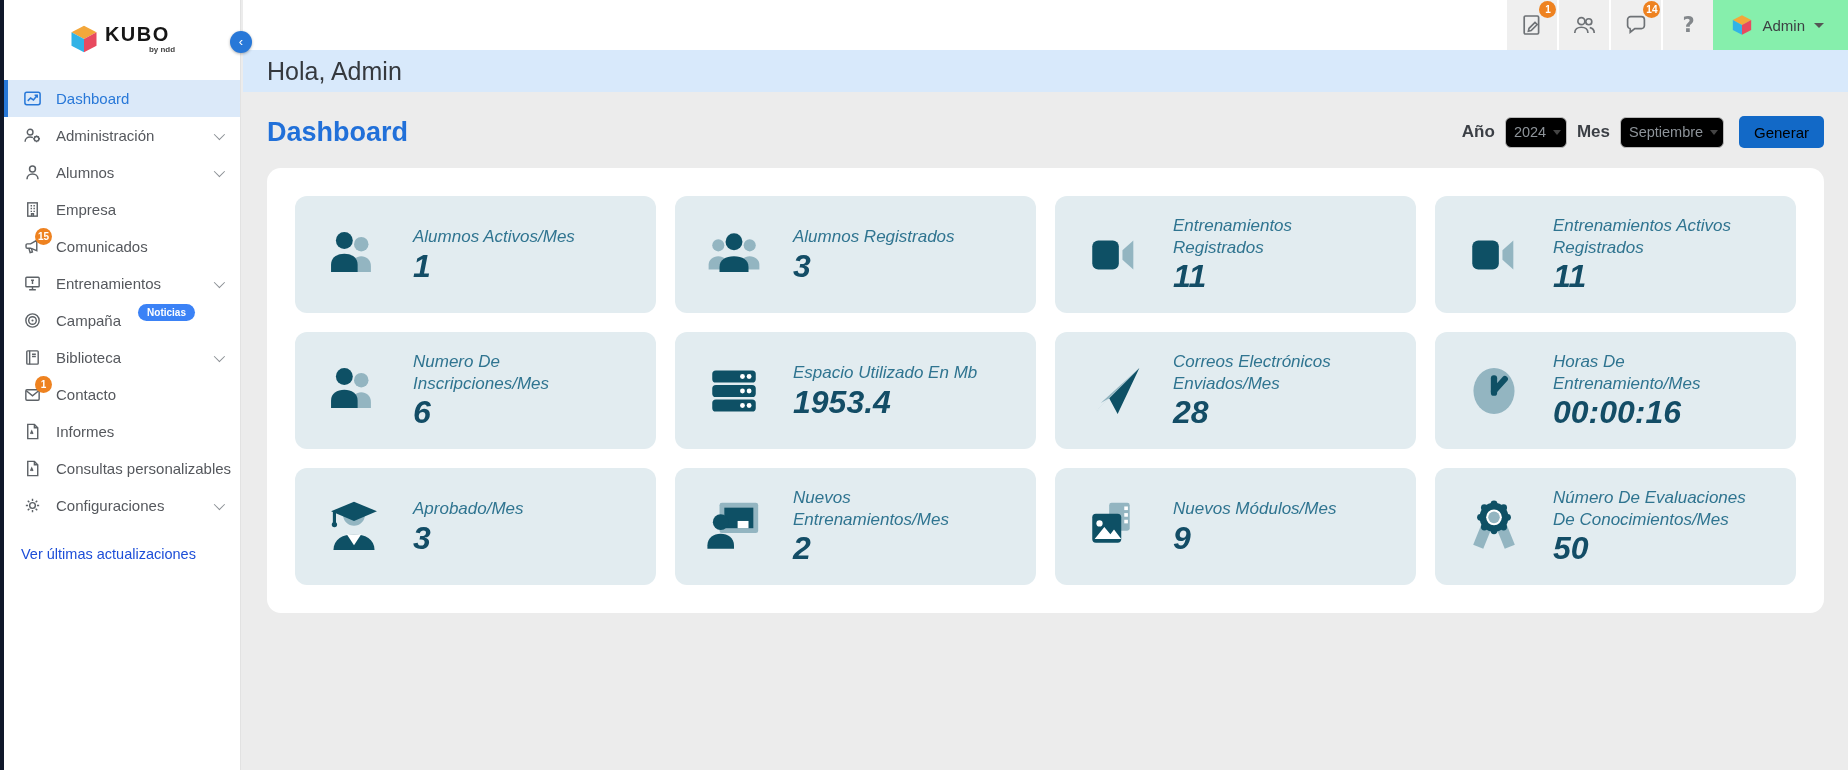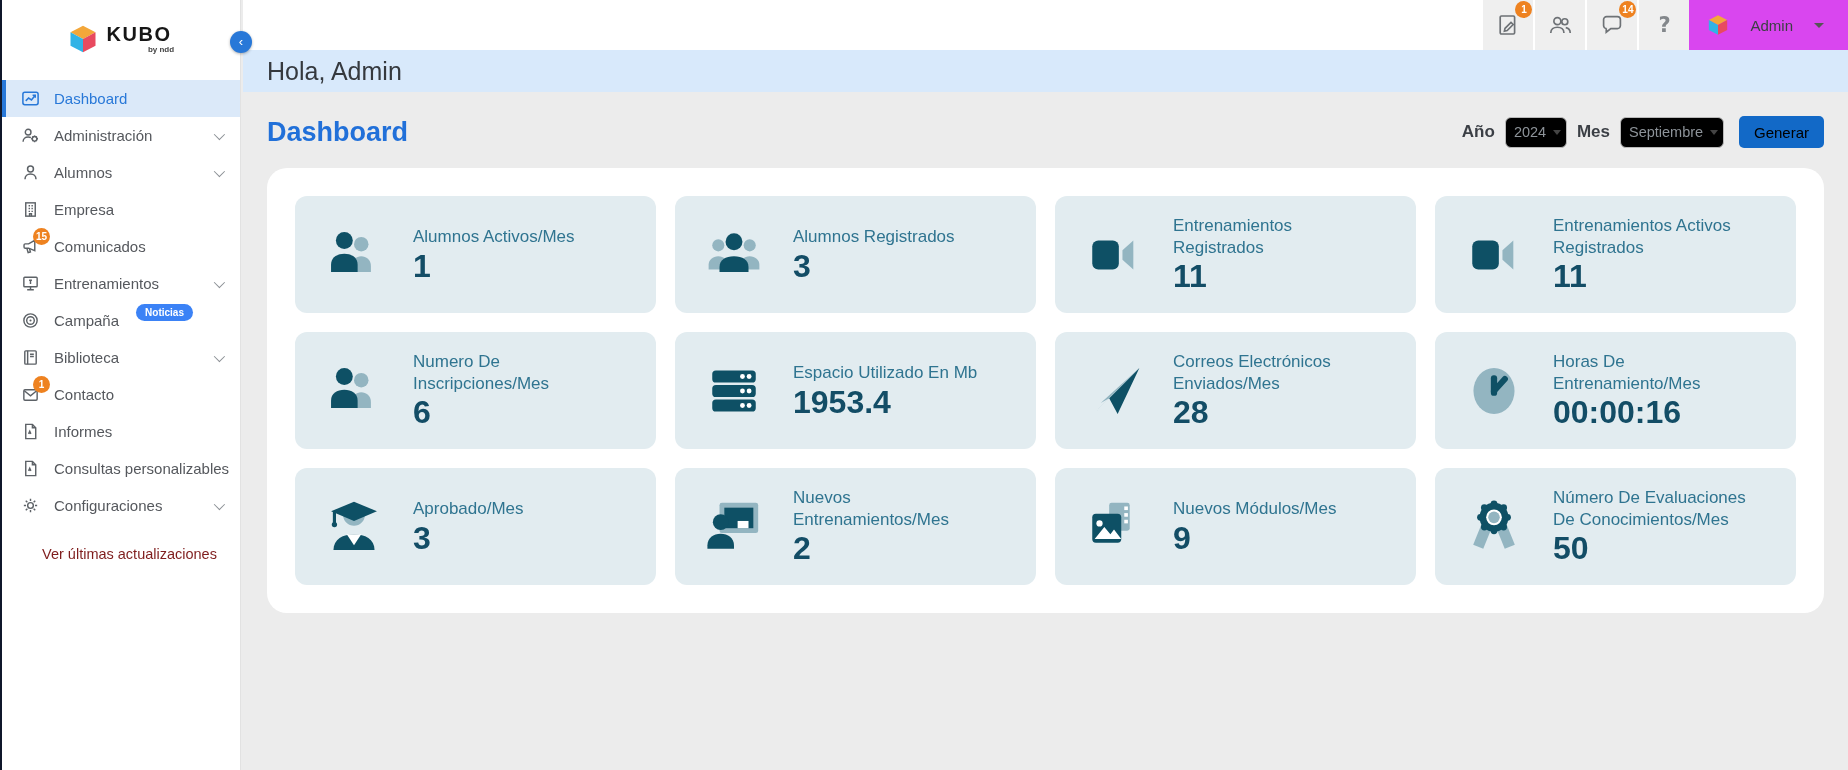--- a/index.html
+++ b/index.html
@@ -1,56 +1,56 @@
 <!DOCTYPE html>
 <html><head>
 <meta charset="utf-8">
 <style>
   * { margin:0; padding:0; box-sizing:border-box; }
   html,body { width:1848px; height:770px; overflow:hidden; }
   body { font-family:"Liberation Sans","DejaVu Sans",sans-serif; background:#ececec; position:relative; }
 
   
   .sidebar { position:absolute; left:0; top:0; bottom:0; width:241px; background:#fff;
-             border-right:1px solid #e2e2e2; border-left:2px solid #0f172a; z-index:5;text-align:center; }
+             border-right:1px solid #e2e2e2; border-left:4px solid #0f172a; z-index:5; }
   .logo { display:flex; align-items:center; justify-content:center; gap:6px; padding:24px 0 26px; }
   .logo-txt { display:flex; flex-direction:column; line-height:1; }
   .logo-name { font-size:20px; font-weight:800; letter-spacing:1.5px; color:#161616; }
   .logo-sub { font-size:8px; color:#444; align-self:flex-end; margin-top:2px; font-weight:700;margin-left:44px; }
   .nav-item { height:37px; display:flex; align-items:center; gap:13px; padding-left:17px;
               font-size:15px; color:#55585d; cursor:pointer; position:relative; }
   .nav-item.active { background:#dbe9f9; color:#2878d8; border-left:4px solid #2878d8; padding-left:13px; }
   .nav-icon { width:22px; height:22px; display:flex; align-items:center; justify-content:center;
               position:relative; color:#5d6267; flex:none; }
   .nav-item.active .nav-icon { color:#2878d8; }
   .nav-icon svg { width:19px; height:19px; }
   .nav-badge { position:absolute; top:-8px; right:-9px; min-width:17px; height:17px; padding:0 3px;
                background:#ee8220; color:#fff; font-size:10px; font-weight:700; border-radius:9px;
                display:flex; align-items:center; justify-content:center; }
   .nav-tag { background:#3b82f6; color:#fff; font-size:10px; font-weight:700; border-radius:10px;
              padding:3px 9px; margin-left:4px; transform:translateY(-8px); }
   .chev { width:8px; height:8px; border-right:1.7px solid #8b9095; border-bottom:1.7px solid #8b9095;
           transform:rotate(45deg) translateY(-2px); margin-left:auto; margin-right:18px; }
-  .updates-link { display:block; margin:22px 0 16px 17px; color:#7f1d1d; font-size:14.5px; text-decoration:none; cursor:pointer; }
+  .updates-link { display:block; margin:22px 0 16px 17px; color:#1d4ed8; font-size:14.5px; text-decoration:none; cursor:pointer; }
 
   .collapse-btn { position:absolute; left:230px; top:31px; width:22px; height:22px; border-radius:50%;
                   background:#2878d8; color:#fff; border:none; z-index:9; font-size:13px; line-height:20px;
                   text-align:center; cursor:pointer; box-shadow:0 1px 3px rgba(0,0,0,.3); }
 
   
   .main { margin-left:243px; }
   .topbar { height:50px; background:#fff; display:flex; justify-content:flex-end; align-items:stretch; }
   .tb-box { width:50px; background:#efefef; margin-left:2px; display:flex; align-items:center;
             justify-content:center; position:relative; color:#6e7276; cursor:pointer; }
   .tb-box svg { width:24px; height:24px; }
   .tb-badge { position:absolute; top:1px; right:1px; min-width:17px; height:17px; padding:0 3px;
               background:#ee8220; color:#fff; font-size:10px; font-weight:700; border-radius:9px;
               display:flex; align-items:center; justify-content:center; }
   .tb-help { font-size:21px; font-weight:700; color:#83878b; font-family:"DejaVu Sans",sans-serif; }
-  .tb-admin { display:flex; align-items:center; gap:21px; padding:0 24px 0 18px; cursor:pointer; background:#d946ef; }
+  .tb-admin { display:flex; align-items:center; gap:9px; padding:0 24px 0 18px; cursor:pointer; background:#86efac; }
   .tb-admin-label { font-size:15px; color:#3c4043; }
   .caret { width:0; height:0; border-left:5px solid transparent; border-right:5px solid transparent;
            border-top:5px solid #555; }
 
   .greeting { height:42px; background:#d8e9fb; display:flex; align-items:center; padding-left:24px;
               font-size:25px; color:#35393e; }
 
   .content { padding:0 24px; }
   .page-head { display:flex; justify-content:space-between; align-items:center; margin:24px 0 20px; }
   .page-title { font-size:27px; font-weight:700; color:#2170d9; }
@@ -59,21 +59,21 @@
   .select { height:31px; background:#000000; border:1px solid #b9b9b9; border-radius:6px;
             display:flex; align-items:center; justify-content:space-between; padding:0 8px;
             color:#8d9399; font-size:14.5px; cursor:pointer; gap:7px; }
   .select .scaret { width:0; height:0; border-left:4.5px solid transparent; border-right:4.5px solid transparent;
                     border-top:5px solid #444; }
   .sel-year { width:62px; }
   .sel-month { width:104px; }
   .btn-generate { height:32px; background:#1269c7; color:#000000; border:none; border-radius:5px;
                   font-size:15px; padding:0 15px; margin-left:5px; cursor:pointer; }
 
-  .panel { background:#fff; border-radius:20px; padding:28px; }
+  .panel { background:#fff; border-radius:14px; padding:28px;font-style:italic; }
   .grid { display:grid; grid-template-columns:repeat(4,1fr); gap:19px; }
   .card { background:#e2ecf0; border-radius:12px; height:117px; display:flex; align-items:center; }
   .card-icon { width:118px; display:flex; align-items:center; justify-content:center; flex:none; }
   .card-icon svg { width:58px; height:58px; }
   .card-text { flex:1; padding-right:46px; }
   .card-label { color:#2f7490; font-size:17px; line-height:1.28; font-weight:500; }
   .card-value { color:#134d66; font-size:32px; font-weight:700; margin-top:2px; line-height:1.05; }
 </style>
 </head>
 <body>

